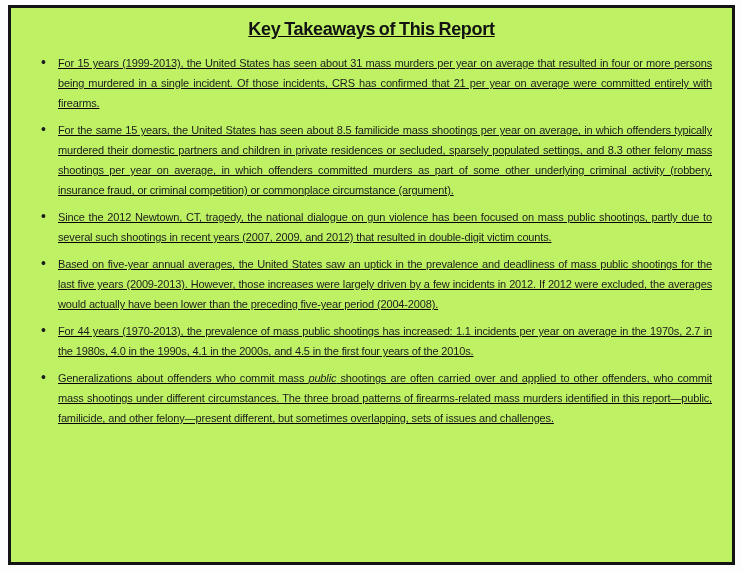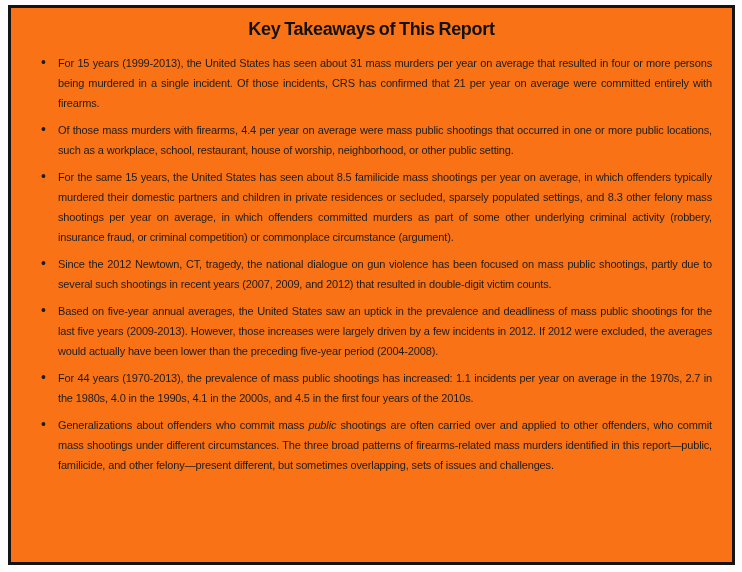--- a/index.html
+++ b/index.html
@@ -17,23 +17,24 @@
     height: 572px;
     background: #fdfdfd;
   }
   .panel {
     position: absolute;
     left: 8px;
     top: 5px;
     right: 7px;
     bottom: 7px;
     border: 3px solid #141414;
-    background: #f97316;
+    background: #bef264;
     box-sizing: border-box;
     padding: 9px 18px 8px 0;
+    text-decoration: underline;
   }
   .panel-title {
     text-align: center;
     font-weight: bold;
     font-size: 18px;
     letter-spacing: -0.3px;
     color: #121212;
     margin: 2px 0 13px 18px;
     word-spacing: -1px;
   }
@@ -69,23 +70,20 @@
 
 <div class="page">
   <div class="panel">
     <div class="panel-title">Key Takeaways of This Report</div>
 
     <ul class="bullet-list">
       <li>
         <span>For 15 years (1999-2013), the United States has seen about 31 mass murders per year on average that resulted in four or more persons being murdered in a single incident. Of those incidents, CRS has confirmed that 21 per year on average were committed entirely with firearms.</span>
       </li>
       <li>
-        <span>Of those mass murders with firearms, 4.4 per year on average were mass public shootings that occurred in one or more public locations, such as a workplace, school, restaurant, house of worship, neighborhood, or other public setting.</span>
-      </li>
-      <li>
         <span>For the same 15 years, the United States has seen about 8.5 familicide mass shootings per year on average, in which offenders typically murdered their domestic partners and children in private residences or secluded, sparsely populated settings, and 8.3 other felony mass shootings per year on average, in which offenders committed murders as part of some other underlying criminal activity (robbery, insurance fraud, or criminal competition) or commonplace circumstance (argument).</span>
       </li>
       <li>
         <span>Since the 2012 Newtown, CT, tragedy, the national dialogue on gun violence has been focused on mass public shootings, partly due to several such shootings in recent years (2007, 2009, and 2012) that resulted in double-digit victim counts.</span>
       </li>
       <li>
         <span>Based on five-year annual averages, the United States saw an uptick in the prevalence and deadliness of mass public shootings for the last five years (2009-2013). However, those increases were largely driven by a few incidents in 2012. If 2012 were excluded, the averages would actually have been lower than the preceding five-year period (2004-2008).</span>
       </li>
       <li>
         <span>For 44 years (1970-2013), the prevalence of mass public shootings has increased: 1.1 incidents per year on average in the 1970s, 2.7 in the 1980s, 4.0 in the 1990s, 4.1 in the 2000s, and 4.5 in the first four years of the 2010s.</span>

